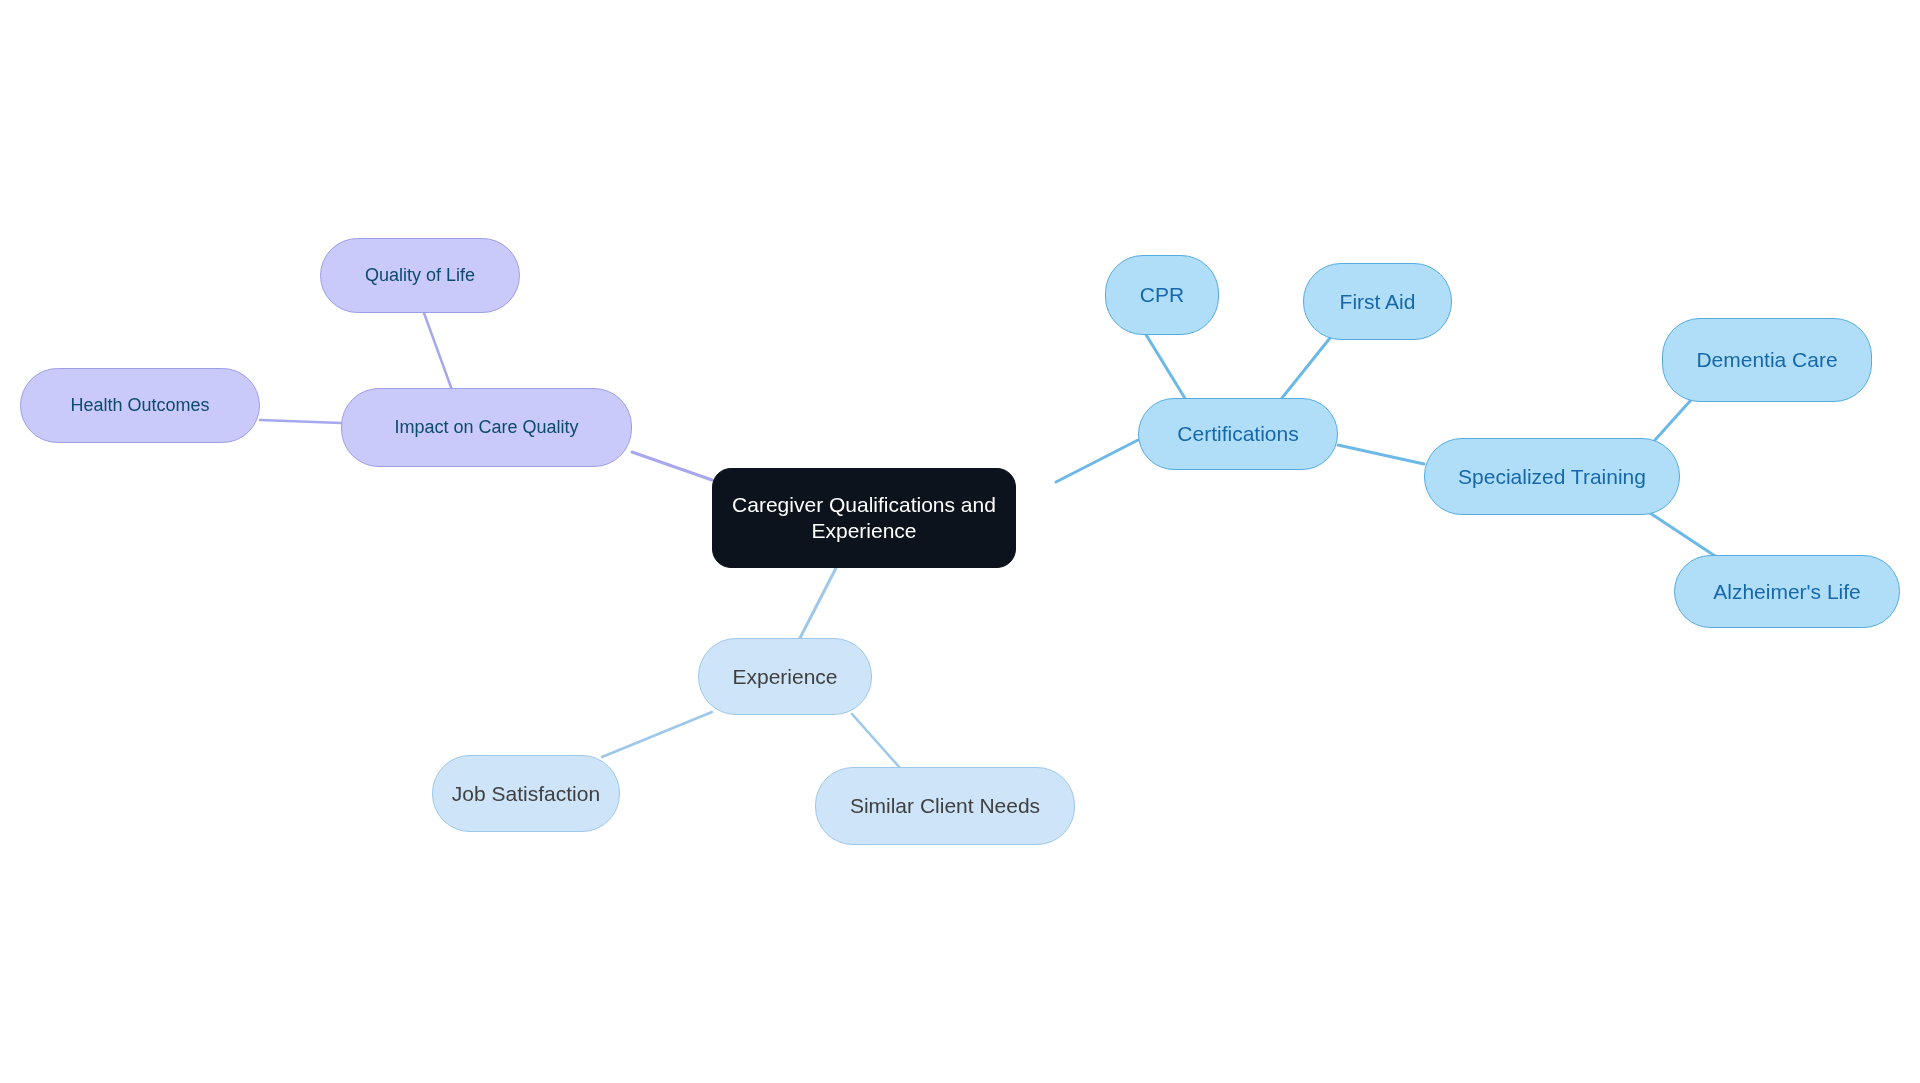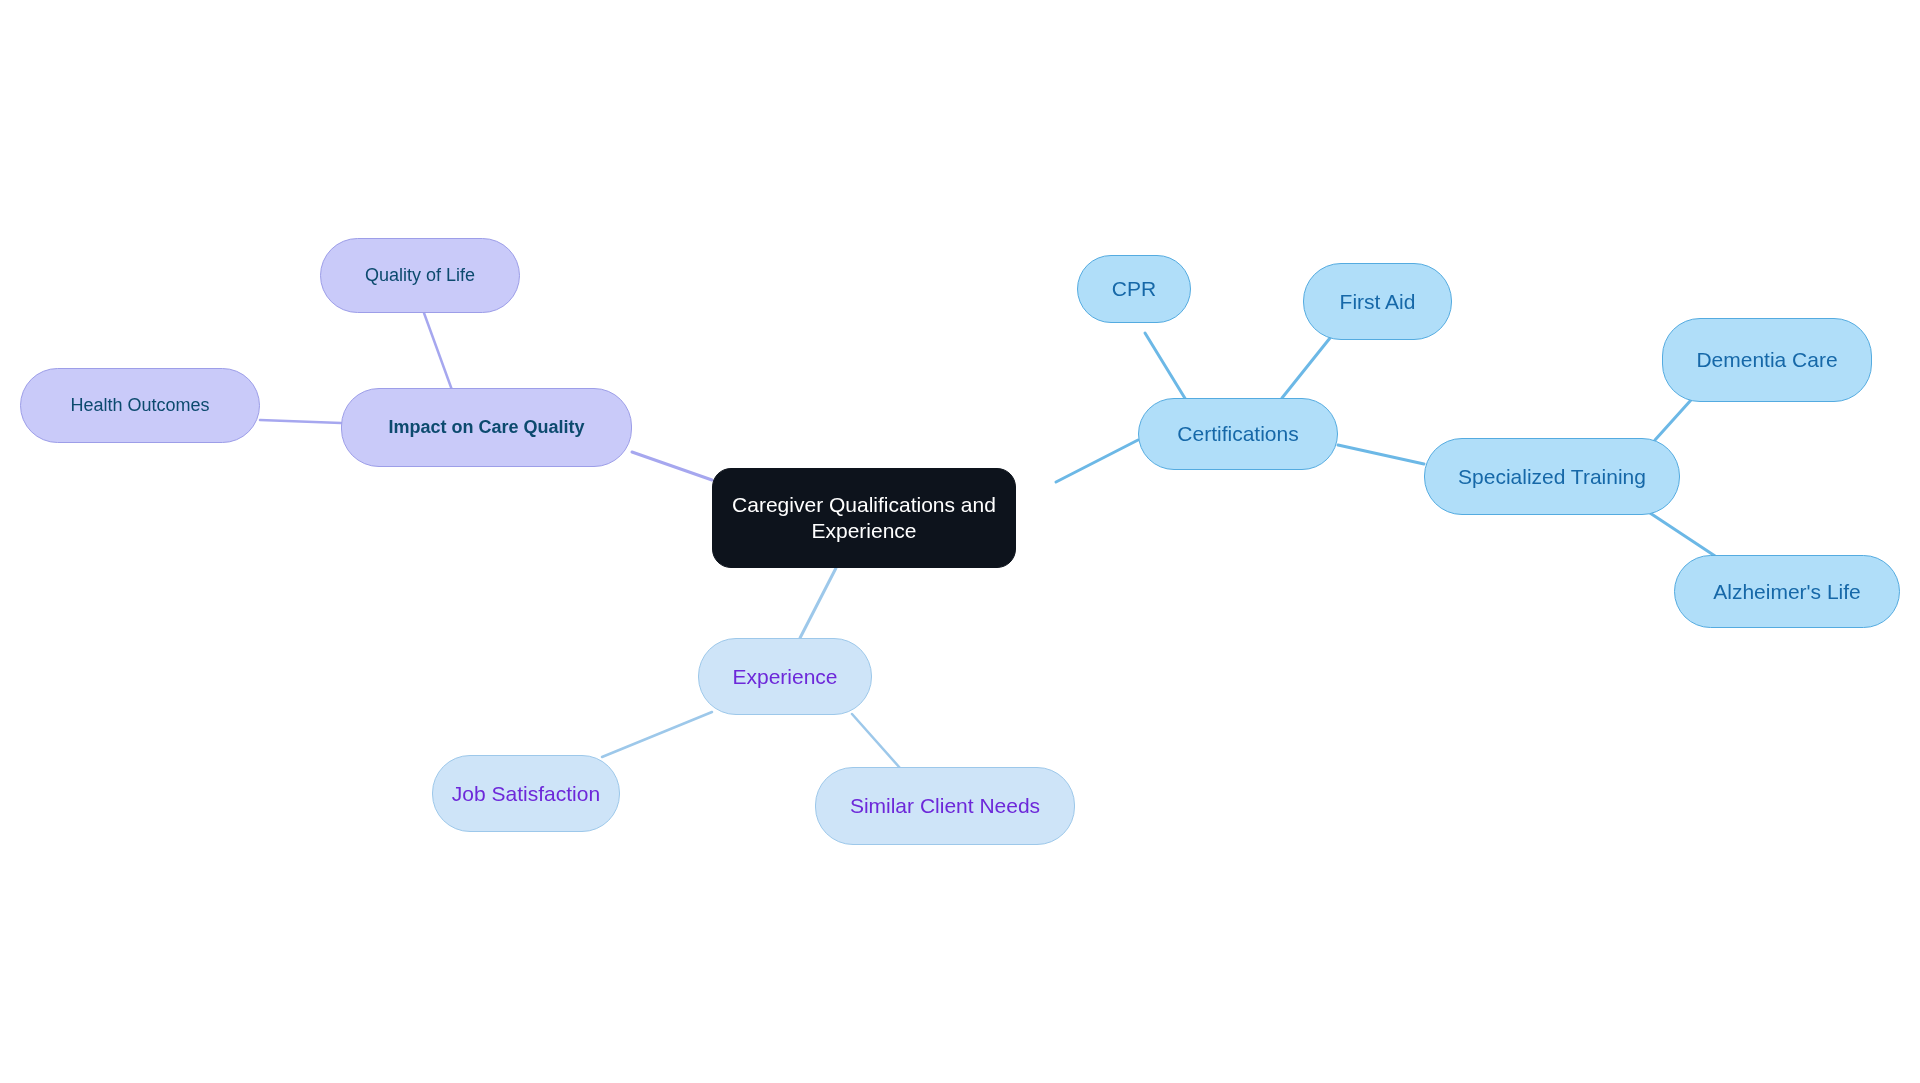--- a/index.html
+++ b/index.html
@@ -56,21 +56,21 @@
     background: #b0def9;
     border-color: #54abe0;
     color: #1668a8;
     border-radius: 38px;
     font-size: 21px;
     padding: 0 18px;
   }
   .node.paleblue {
     background: #cee4f8;
     border-color: #9dc8ea;
-    color: #6d28d9;
+    color: #404040;
     border-radius: 38px;
     font-size: 21px;
     padding: 0 18px;
   }
 </style>
 </head>
 <body>
 
 <div id="canvas">
   <svg id="edges" width="1920" height="1083" viewBox="0 0 1920 1083">
@@ -84,33 +84,33 @@
       <line x1="1655" y1="440" x2="1700" y2="390" stroke="#6cb8e6" stroke-width="3" stroke-linecap="round"></line>
       <line x1="1650" y1="513" x2="1715" y2="556" stroke="#6cb8e6" stroke-width="3" stroke-linecap="round"></line>
       <line x1="836" y1="568" x2="800" y2="638" stroke="#9dc8ea" stroke-width="3" stroke-linecap="round"></line>
       <line x1="712" y1="712" x2="602" y2="757" stroke="#9dc8ea" stroke-width="2.5" stroke-linecap="round"></line>
       <line x1="852" y1="714" x2="900" y2="768" stroke="#9dc8ea" stroke-width="2.5" stroke-linecap="round"></line>
     </svg>
   <div id="nodes-layer">
       <div class="node root" style="left: 712px; top: 468px; width: 304px; height: 100px;">
         <span>Caregiver Qualifications and Experience</span>
       </div>
-      <div class="node purple" style="left: 341px; top: 388px; width: 291px; height: 79px; font-weight: bold;">
+      <div class="node purple" style="left: 341px; top: 388px; width: 291px; height: 79px;">
         <span>Impact on Care Quality</span>
       </div>
       <div class="node purple" style="left: 20px; top: 368px; width: 240px; height: 75px;">
         <span>Health Outcomes</span>
       </div>
       <div class="node purple" style="left: 320px; top: 238px; width: 200px; height: 75px;">
         <span>Quality of Life</span>
       </div>
       <div class="node blue" style="left: 1138px; top: 398px; width: 200px; height: 72px; align-items: center;">
         <span>Certifications</span>
       </div>
-      <div class="node blue" style="left: 1077px; top: 255px; width: 114px; height: 68px; justify-content: center;">
+      <div class="node blue" style="left: 1105px; top: 255px; width: 114px; height: 80px; justify-content: center;">
         <span>CPR</span>
       </div>
       <div class="node blue" style="left: 1303px; top: 263px; width: 149px; height: 77px;">
         <span>First Aid</span>
       </div>
       <div class="node blue" style="left: 1424px; top: 438px; width: 256px; height: 77px;">
         <span>Specialized Training</span>
       </div>
       <div class="node blue" style="left: 1662px; top: 318px; width: 210px; height: 84px;">
         <span>Dementia Care</span>

